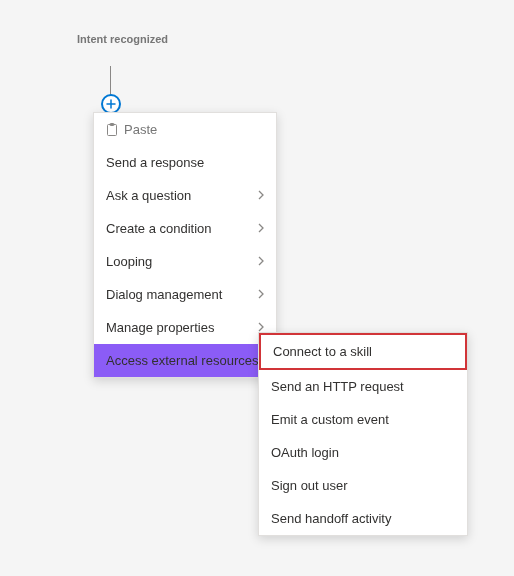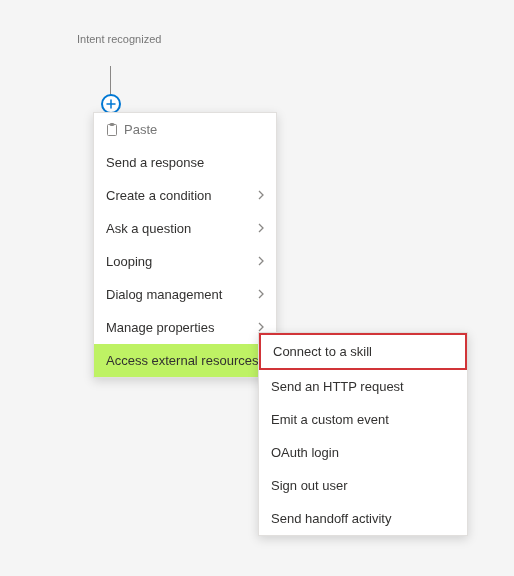--- a/index.html
+++ b/index.html
@@ -31,20 +31,21 @@
     .node-title {
       font-size: 15px;
       font-weight: 600;
       color: #201f1e;
     }
     .node-subtitle {
       font-size: 11px;
       color: #767676;
       margin-left: 20px;
       margin-top: 1px;
+      font-weight: bold;
     }
     .connector {
       position: absolute;
       left: 110px;
       top: 66px;
       width: 1px;
       height: 30px;
       background: #8a8886;
     }
     .add-circle {
@@ -93,21 +94,21 @@
     .menu-item .chev {
       color: #8a8886;
       font-size: 11px;
     }
     .paste-icon {
       width: 12px;
       height: 13px;
       flex-shrink: 0;
     }
     .menu-item.hover {
-      background: #bef264;
+      background: #8b5cf6;
     }
     .menu-secondary {
       left: 258px;
       top: 332px;
       min-width: 210px;
     }
     .highlight-box {
       border: 2px solid #d13438;
     }
   </style>
@@ -132,27 +133,27 @@
       <rect x="1.5" y="1.5" width="9" height="11" rx="1" fill="none" stroke="#8a8886" stroke-width="1"></rect>
       <rect x="4" y="0.5" width="4" height="2" rx="0.5" fill="none" stroke="#8a8886" stroke-width="1"></rect>
     </svg>
     <span>Paste</span>
   </div>
   <div id="menu-items">
       <div class="menu-item">
         <span>Send a response</span>
       </div>
       <div class="menu-item">
+        <span>Ask a question</span>
+        <span class="chev"><svg width="6" height="10" viewBox="0 0 6 10">
+            <path d="M1 1 L5 5 L1 9" fill="none" stroke="#8a8886" stroke-width="1.3"></path>
+          </svg></span>
+      </div>
+      <div class="menu-item">
         <span>Create a condition</span>
-        <span class="chev"><svg width="6" height="10" viewBox="0 0 6 10">
-            <path d="M1 1 L5 5 L1 9" fill="none" stroke="#8a8886" stroke-width="1.3"></path>
-          </svg></span>
-      </div>
-      <div class="menu-item">
-        <span>Ask a question</span>
         <span class="chev"><svg width="6" height="10" viewBox="0 0 6 10">
             <path d="M1 1 L5 5 L1 9" fill="none" stroke="#8a8886" stroke-width="1.3"></path>
           </svg></span>
       </div>
       <div class="menu-item">
         <span>Looping</span>
         <span class="chev"><svg width="6" height="10" viewBox="0 0 6 10">
             <path d="M1 1 L5 5 L1 9" fill="none" stroke="#8a8886" stroke-width="1.3"></path>
           </svg></span>
       </div>

